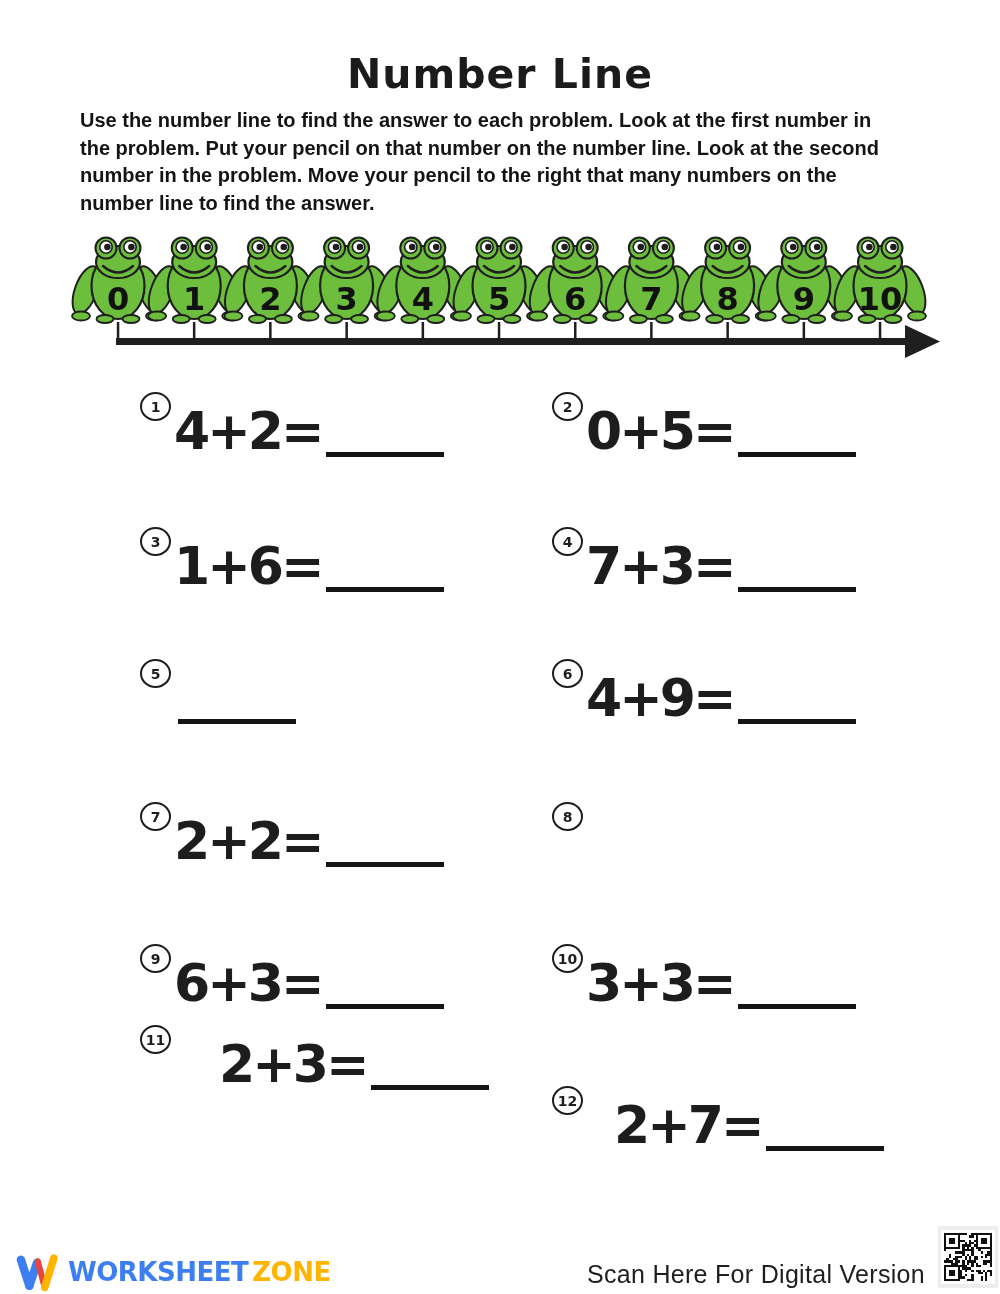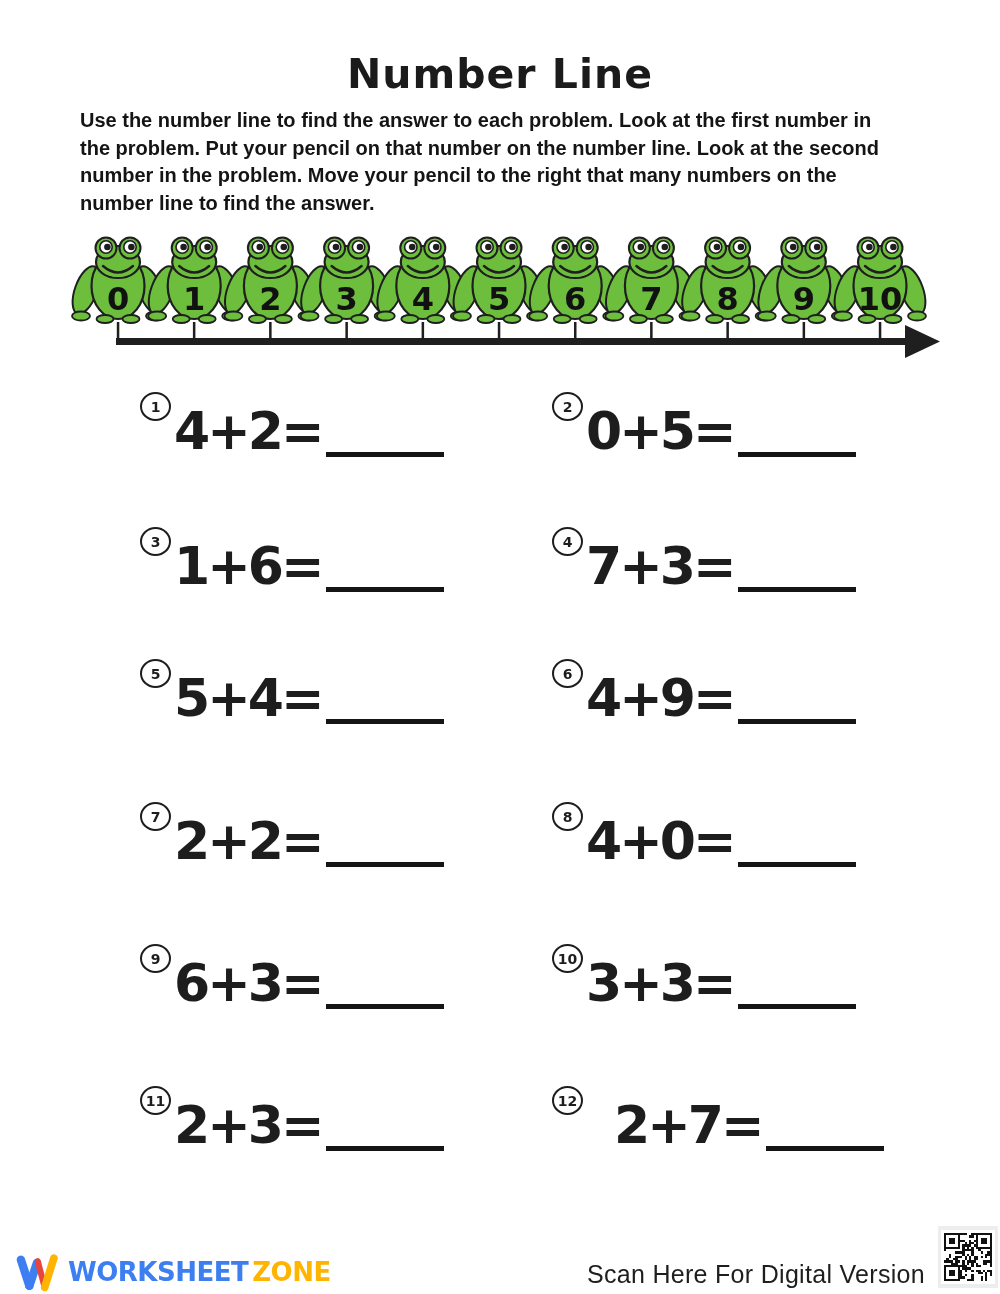--- a/index.html
+++ b/index.html
@@ -305,43 +305,42 @@
     <div class="problem" style="left: 140px; top: 527px;">
       <span class="pnum">3</span>
       <span class="eq"><span>1+6=</span><span class="blank"></span></span>
     </div>
     <div class="problem" style="left: 552px; top: 527px;">
       <span class="pnum">4</span>
       <span class="eq"><span>7+3=</span><span class="blank"></span></span>
     </div>
     <div class="problem" style="left: 140px; top: 659px;">
       <span class="pnum">5</span>
-      <span class="eq"><span>5+4=</span><span class="blank"></span></span>
+      <span class="eq"><span class="blank"></span></span>
     </div>
     <div class="problem" style="left: 552px; top: 659px;">
       <span class="pnum">6</span>
       <span class="eq"><span>4+9=</span><span class="blank"></span></span>
     </div>
     <div class="problem" style="left: 140px; top: 802px;">
       <span class="pnum">7</span>
       <span class="eq"><span>2+2=</span><span class="blank"></span></span>
     </div>
     <div class="problem" style="left: 552px; top: 802px;">
       <span class="pnum">8</span>
-      <span class="eq"><span>4+0=</span><span class="blank"></span></span>
     </div>
     <div class="problem" style="left: 140px; top: 944px;">
       <span class="pnum">9</span>
       <span class="eq"><span>6+3=</span><span class="blank"></span></span>
     </div>
     <div class="problem" style="left: 552px; top: 944px;">
       <span class="pnum">10</span>
       <span class="eq"><span>3+3=</span><span class="blank"></span></span>
     </div>
-    <div class="problem" style="left: 140px; top: 1086px;">
+    <div class="problem" style="left: 140px; top: 1025px; gap: 45px;">
       <span class="pnum">11</span>
       <span class="eq"><span>2+3=</span><span class="blank"></span></span>
     </div>
     <div class="problem" style="left: 552px; top: 1086px; gap: 28px;">
       <span class="pnum">12</span>
       <span class="eq"><span>2+7=</span><span class="blank"></span></span>
     </div>
   </div>
 
 <div class="logo">

